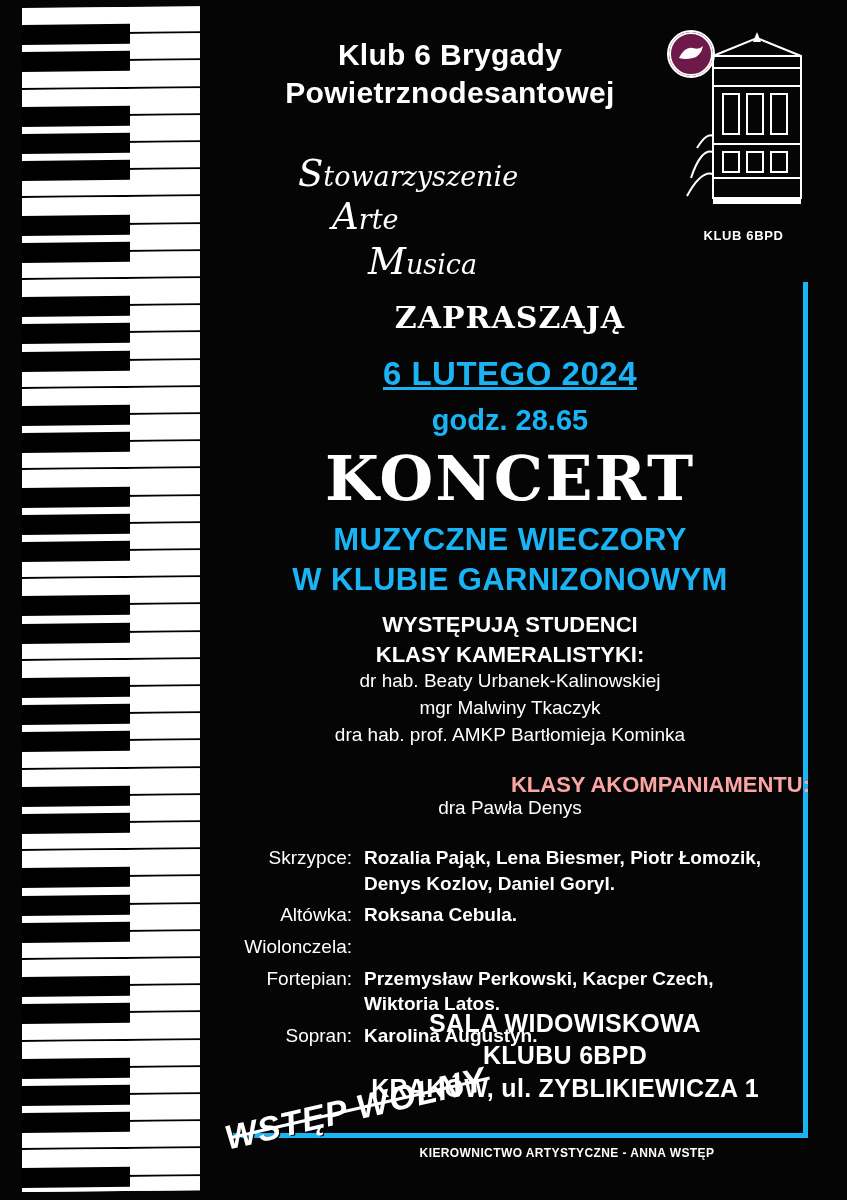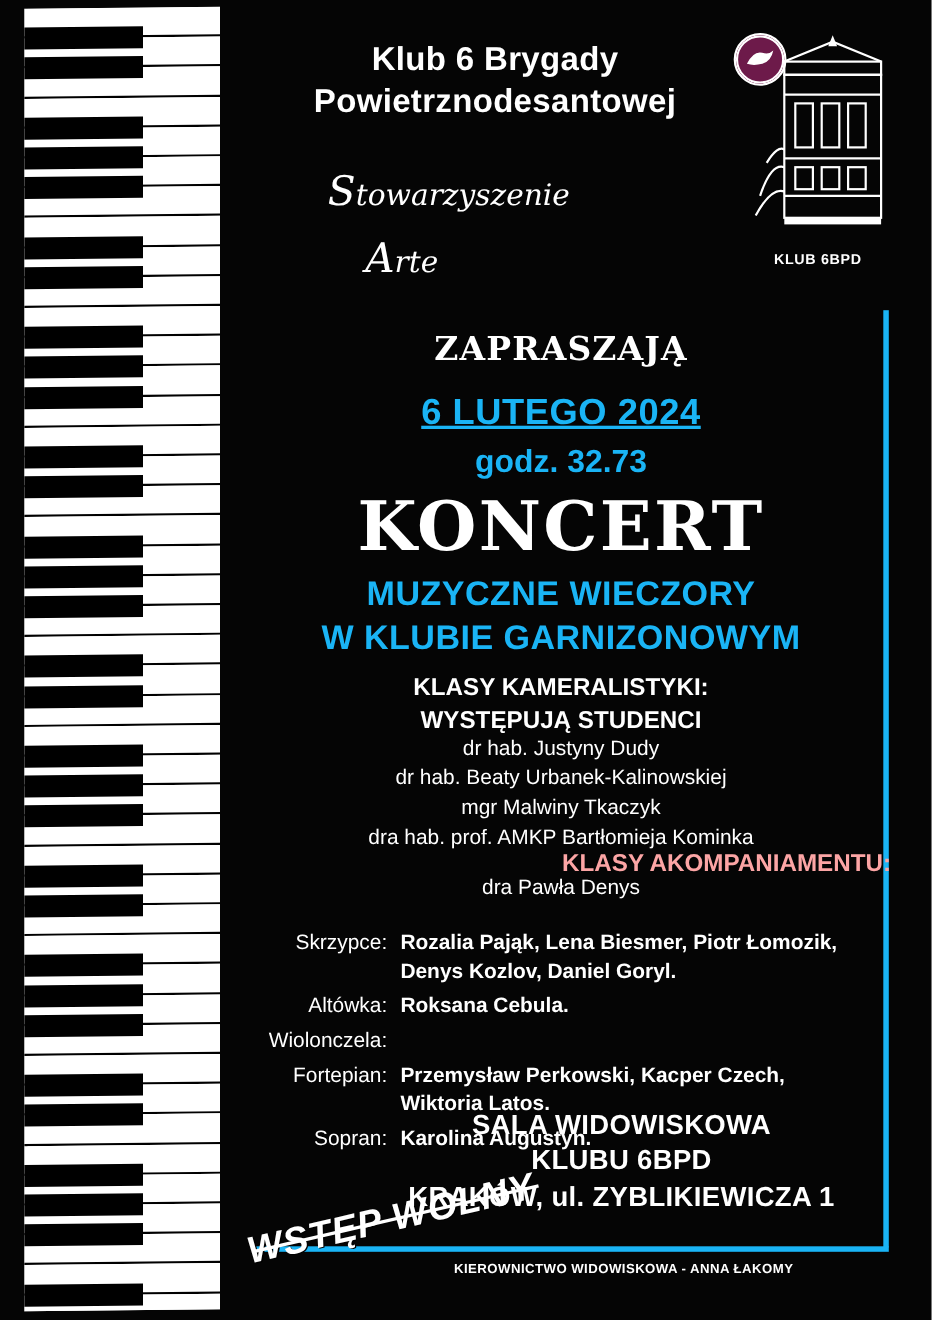--- a/index.html
+++ b/index.html
@@ -63,21 +63,21 @@
   }
 
   
   .assoc{
     position:absolute;left:250px;top:152px;width:330px;
     color:#ffffff;
     font-family:"DejaVu Serif",serif;
     font-style:italic;
   }
   .assoc .l1{font-size:27px;display:block;text-align:left;padding-left:48px;}
-  .assoc .l2{font-size:27px;display:block;text-align:left;padding-left:82px;margin-top:18px;}
+  .assoc .l2{font-size:27px;display:block;text-align:left;padding-left:82px;margin-top:0;}
   .assoc .l3{font-size:27px;display:block;text-align:left;padding-left:118px;margin-top:2px;}
   .assoc .cap{font-size:37px;}
 
   
   .logo{
     position:absolute;right:42px;top:28px;
     width:122px;height:230px;
   }
   .logo svg{display:block;}
   .logo-caption{
@@ -272,20 +272,23 @@
     <div>Powietrznodesantowej</div>
   </div>
 
   <div class="assoc">
     <span class="l1">
       <span class="cap">S</span><span>towarzyszenie</span>
     </span>
     <span class="l2">
       <span class="cap">A</span><span>rte</span>
     </span>
+    <span class="l3">
+      <span class="cap">M</span><span>usica</span>
+    </span>
   </div>
 
   <div class="badge">
     <svg width="44" height="44" viewBox="0 0 44 44">
       <circle cx="22" cy="22" r="21" fill="#6d1a4a" stroke="#fff" stroke-width="2"></circle>
       <path d="M10 26 q6 -12 14 -10 q6 2 10 -2 q-2 10 -10 12 q-8 2 -14 0 z" fill="#ffffff"></path>
     </svg>
   </div>
 
   <div class="logo">
@@ -310,35 +313,34 @@
       <g fill="#ffffff">
         <polygon points="74,4 78,14 70,14"></polygon>
         <rect x="30" y="170" width="88" height="6"></rect>
       </g>
     </svg>
   </div>
   <div class="logo-caption">KLUB 6BPD</div>
 
   <div class="zapraszaja">ZAPRASZAJĄ</div>
   <div class="date">6 LUTEGO 2024</div>
-  <div class="time">godz. 32.73</div>
+  <div class="time">godz. 28.65</div>
   <div class="koncert">KONCERT</div>
 
   <div class="subtitle">
     <div>MUZYCZNE WIECZORY</div>
     <div>W KLUBIE GARNIZONOWYM</div>
   </div>
 
   <div class="perf-head">
+    <div>WYSTĘPUJĄ STUDENCI</div>
     <div>KLASY KAMERALISTYKI:</div>
-    <div>WYSTĘPUJĄ STUDENCI</div>
   </div>
 
   <div class="teachers" id="teachers">
-      <div>dr hab. Justyny Dudy</div>
       <div>dr hab. Beaty Urbanek-Kalinowskiej</div>
       <div>mgr Malwiny Tkaczyk</div>
       <div>dra hab. prof. AMKP  Bartłomieja Kominka</div>
     </div>
 
   <div class="acc-head">KLASY AKOMPANIAMENTU:</div>
   <div class="acc-name">dra Pawła Denys</div>
 
   <div class="instruments" id="instruments">
       <div class="inst-row">
@@ -366,14 +368,14 @@
     <span>WSTĘP WOLNY</span>
     <span class="strike"></span>
   </div>
 
   <div class="venue">
     <div>SALA WIDOWISKOWA</div>
     <div>KLUBU 6BPD</div>
     <div>KRAKÓW, ul. ZYBLIKIEWICZA 1</div>
   </div>
 
-  <div class="credit">KIEROWNICTWO WIDOWISKOWA - ANNA ŁAKOMY</div>
+  <div class="credit">KIEROWNICTWO ARTYSTYCZNE - ANNA WSTĘP</div>
 </div>
 
 </body></html>

